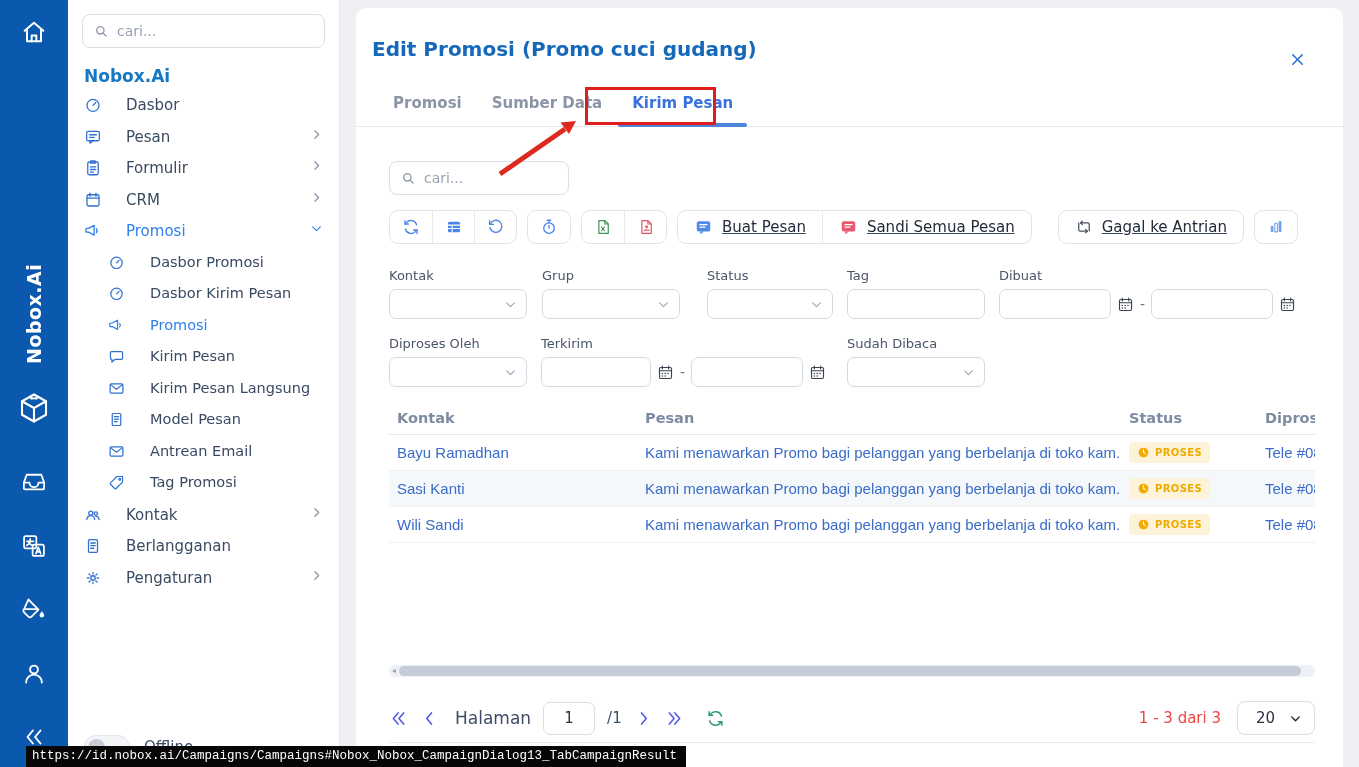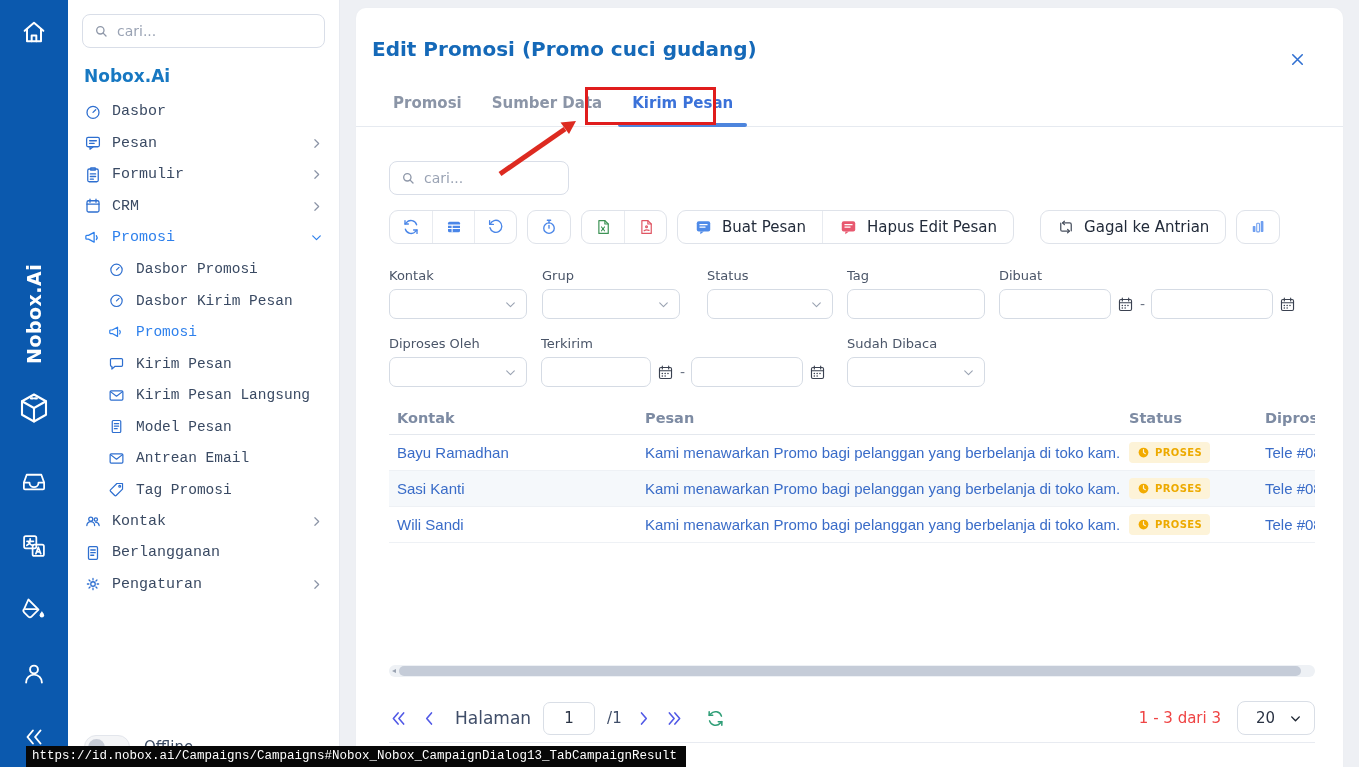--- a/index.html
+++ b/index.html
@@ -13,21 +13,21 @@
   .rail-logo-text { position:absolute; left:0; width:68px; top:238px; height:152px; display:flex; align-items:center; justify-content:center;
     color:#fff; font-weight:bold; font-size:19px; letter-spacing:.5px; writing-mode:vertical-rl; transform:rotate(180deg); }
 
   
   .sidebar { position:absolute; left:68px; top:0; width:272px; height:767px; background:#fff; border-right:1px solid #e7eaf0; z-index:2; padding:14px 14px 0 14px; }
   .sbox { display:flex; align-items:center; gap:8px; border:1px solid #d9dee8; border-radius:8px; height:34px; padding:0 10px; color:#8f98a9; }
   .sbox input { border:none; outline:none; flex:1; font-size:14px; font-family:inherit; color:#3a4a63; min-width:0; }
   .sbox input::placeholder { color:#9aa3b4; }
   .brand { margin:18px 0 10px 2px; font-size:17px; font-weight:bold; color:#1778c2; }
   .nav { font-size:15px; }
-  .nav-item { display:flex; align-items:center; gap:10px; height:31.5px; color:#3a4a63; font-weight:500; cursor:pointer; padding:0 2px;font-family:Liberation Mono, monospace; }
+  .nav-item { display:flex; gap:24px; height:31.5px; color:#3a4a63; font-weight:500; cursor:pointer; padding:0 2px; }
   .nav-item .nico { color:#2e6fd0; flex:0 0 18px; display:flex; }
   .nav-item .chev { margin-left:auto; color:#8b94a6; display:flex; }
   .nav-item.active, .nav-item.active .nico, .nav-item.active .chev { color:#2e80ec; }
   .nav-sub .nav-item { padding-left:26px; font-size:14.5px; }
 
   .offline-wrap { position:absolute; left:16px; bottom:8px; display:flex; align-items:center; gap:14px; }
   .toggle { width:46px; height:24px; border-radius:12px; background:#f4f5f7; border:1px solid #e3e6ec; position:relative; cursor:pointer; }
   .toggle .knob { position:absolute; left:3px; top:2.5px; width:17px; height:17px; border-radius:50%; background:#c7ccd6; }
   .offline-label { font-size:15px; color:#3a4a63; }
 
@@ -41,21 +41,21 @@
   .tab { padding:8px 0 14px 0; font-size:15px; font-weight:600; color:#8b95a7; cursor:pointer; position:relative; }
   .tab.active { color:#3b72d9; }
   .tab.active::after { content:""; position:absolute; left:-14px; right:-14px; bottom:-1px; height:4px; background:#4d85dd; border-radius:2px; }
 
   .anno-box { position:absolute; left:229px; top:79px; width:131px; height:38px; border:3px solid #e01d1d; z-index:6; pointer-events:none; }
   .anno-arrow { position:absolute; inset:0; z-index:6; pointer-events:none; }
 
   .content { padding:0 28px 0 33px; }
   .search2 { margin-top:34px; width:180px; }
 
-  .toolbar { margin-top:15px; display:flex; align-items:flex-end; gap:10px; }
+  .toolbar { margin-top:15px; display:flex; align-items:flex-end; gap:10px;text-decoration:underline; }
   .btn-group { display:flex; border:1px solid #dfe3ea; border-radius:9px; height:34px; overflow:hidden; background:#fff; }
   .ibtn { width:42px; display:flex; align-items:center; justify-content:center; color:#4a86e8; cursor:pointer; }
   .ibtn + .ibtn, .tbtn + .tbtn { border-left:1px solid #e8ebf0; }
   .tbtn { display:flex; align-items:center; gap:9px; padding:0 16px; font-size:15px; color:#222b3a; cursor:pointer; white-space:nowrap; }
   .gap-lg { margin-left:16px; }
   .green { color:#3d9355; } .red { color:#e05563; }
 
   .filters-row { display:flex; gap:14px; margin-top:24px; }
   .filters-row.second { margin-top:17px; }
   .fblock { display:flex; flex-direction:column; }
@@ -449,21 +449,21 @@
               <span>Buat Pesan</span>
             </div>
             <div class="tbtn">
               <span style="color:#e8586f">
                   <svg width="19" height="19" viewBox="0 0 24 24">
                     <rect x="3.5" y="4" width="17" height="13" rx="2.5" fill="currentColor"></rect>
                     <path d="M7.5 8.5h9M7.5 11.5h6.5" stroke="#fff" stroke-width="1.6" stroke-linecap="round"></path>
                     <path d="M8 17v3.4L12.5 17z" fill="currentColor"></path>
                   </svg>
                 </span>
-              <span>Hapus Edit Pesan</span>
+              <span>Sandi Semua Pesan</span>
             </div>
           </div>
           <div class="btn-group gap-lg">
             <div class="tbtn">
               <span style="color:#4a5260">
                   <svg width="18" height="18" viewBox="0 0 24 24" fill="none" stroke="currentColor" stroke-width="1.7" stroke-linecap="round" stroke-linejoin="round">
                     <path d="M7.5 6.5H17a2 2 0 0 1 2 2V17"></path>
                     <path d="M9.8 4.3L7.5 6.5l2.3 2.2"></path>
                     <path d="M16.5 17.5H7a2 2 0 0 1-2-2V7"></path>
                     <path d="M14.2 19.7l2.3-2.2-2.3-2.2"></path>

